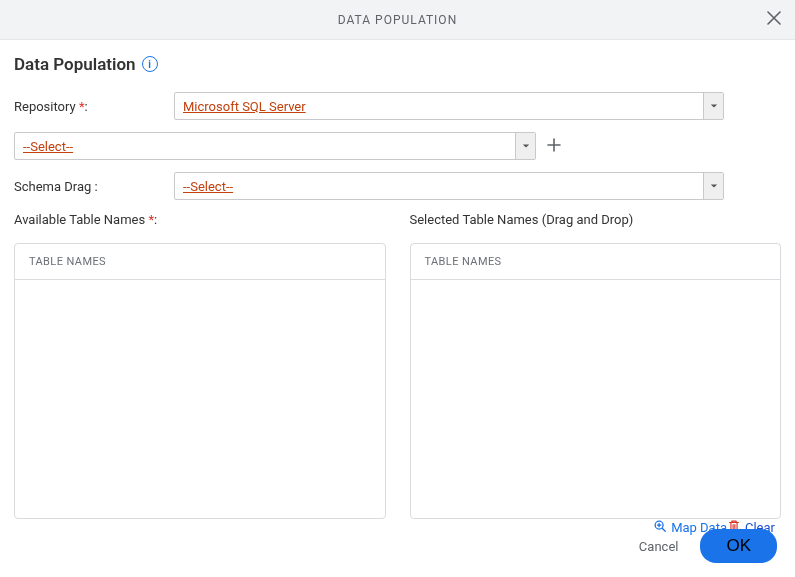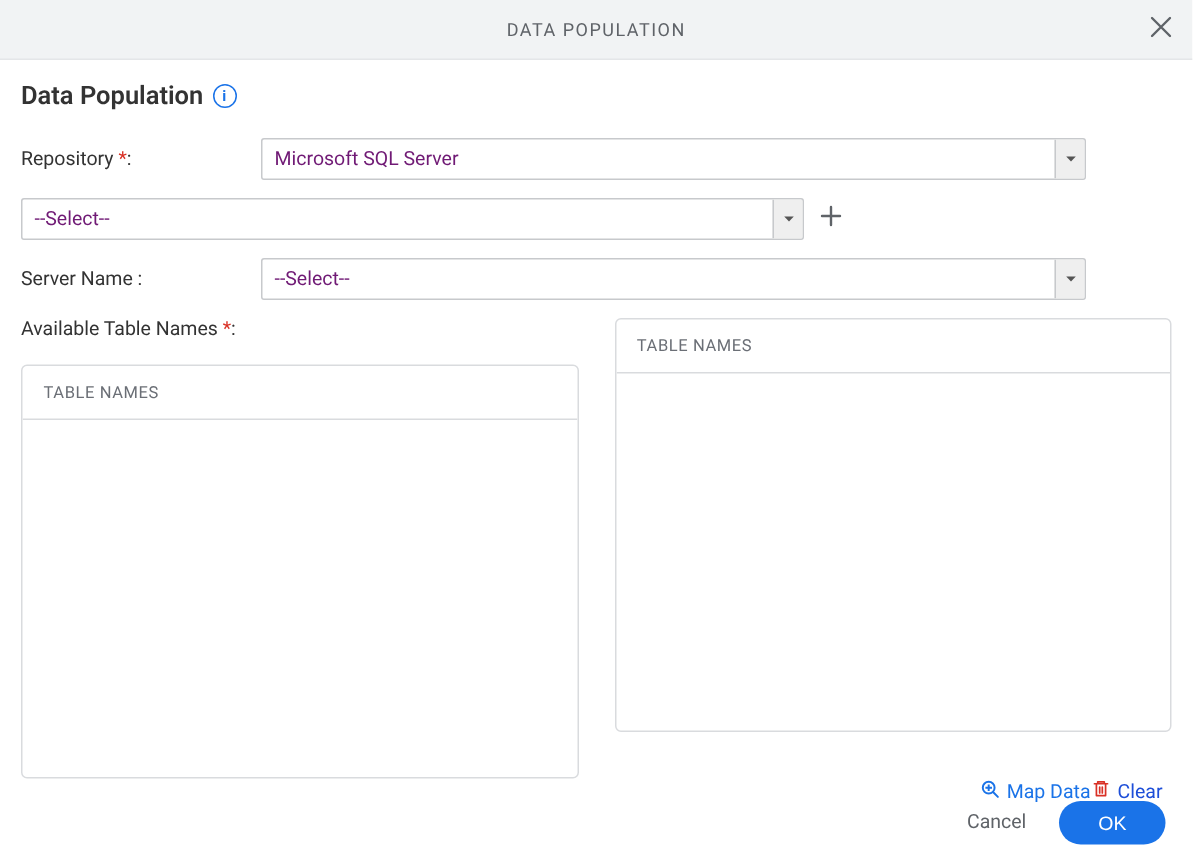--- a/index.html
+++ b/index.html
@@ -97,21 +97,22 @@
       background: #fff;
       cursor: pointer;
       overflow: hidden;
     }
     .select-text {
       flex: 1;
       padding: 0 8px;
       display: flex;
       align-items: center;
       font-size: 13px;
-      color: #701a75;
+      color: #c2410c;
+      text-decoration: underline;
     }
     .select-caret {
       width: 20px;
       background: #efefef;
       border-left: 1px solid #c7c9cc;
       display: flex;
       align-items: center;
       justify-content: center;
     }
     .select-caret svg { width: 8px; height: 8px; fill: #555; }
@@ -187,22 +188,22 @@
       gap: 14px;
     }
     .cancel-btn {
       font-size: 13px;
       color: #5f6368;
       cursor: pointer;
       padding: 6px 8px;
     }
     .ok-btn {
       background: #1a73e8;
-      color: #ffffff;
-      font-size: 13px;
+      color: #000000;
+      font-size: 17px;
       font-weight: 500;
       border: none;
       border-radius: 16px;
       padding: 7px 26px;
       cursor: pointer;
     }
   </style>
 </head>
 <body>
 
@@ -254,21 +255,21 @@
         <span>
           <svg viewBox="0 0 16 16">
               <path d="M8 2 L8 14 M2 8 L14 8" stroke="#5f6368" stroke-width="1.6" stroke-linecap="round"></path>
             </svg>
         </span>
       </div>
     </div>
   </div>
 
   <div class="form-row">
-    <div class="form-label">Server Name :</div>
+    <div class="form-label">Schema Drag :</div>
     <div class="select-wrap">
       <div class="select">
         <div class="select-text">--Select--</div>
         <div class="select-caret">
           <svg viewBox="0 0 10 10">
               <path d="M1 3 L5 7 L9 3 Z"></path>
             </svg>
         </div>
       </div>
     </div>
@@ -278,20 +279,21 @@
     <div class="tables-col">
       <div class="tables-col-title">
         <span>Available Table Names </span><span class="req">*</span><span>:</span>
       </div>
       <div class="tables-box">
         <div class="tables-header">TABLE NAMES</div>
         <div class="tables-body"></div>
       </div>
     </div>
     <div class="tables-col">
+      <div class="tables-col-title">Selected Table Names (Drag and Drop)</div>
       <div class="tables-box">
         <div class="tables-header">TABLE NAMES</div>
         <div class="tables-body"></div>
       </div>
     </div>
   </div>
 
   <div class="actions-row">
     <div class="link-action map">
       <span>

